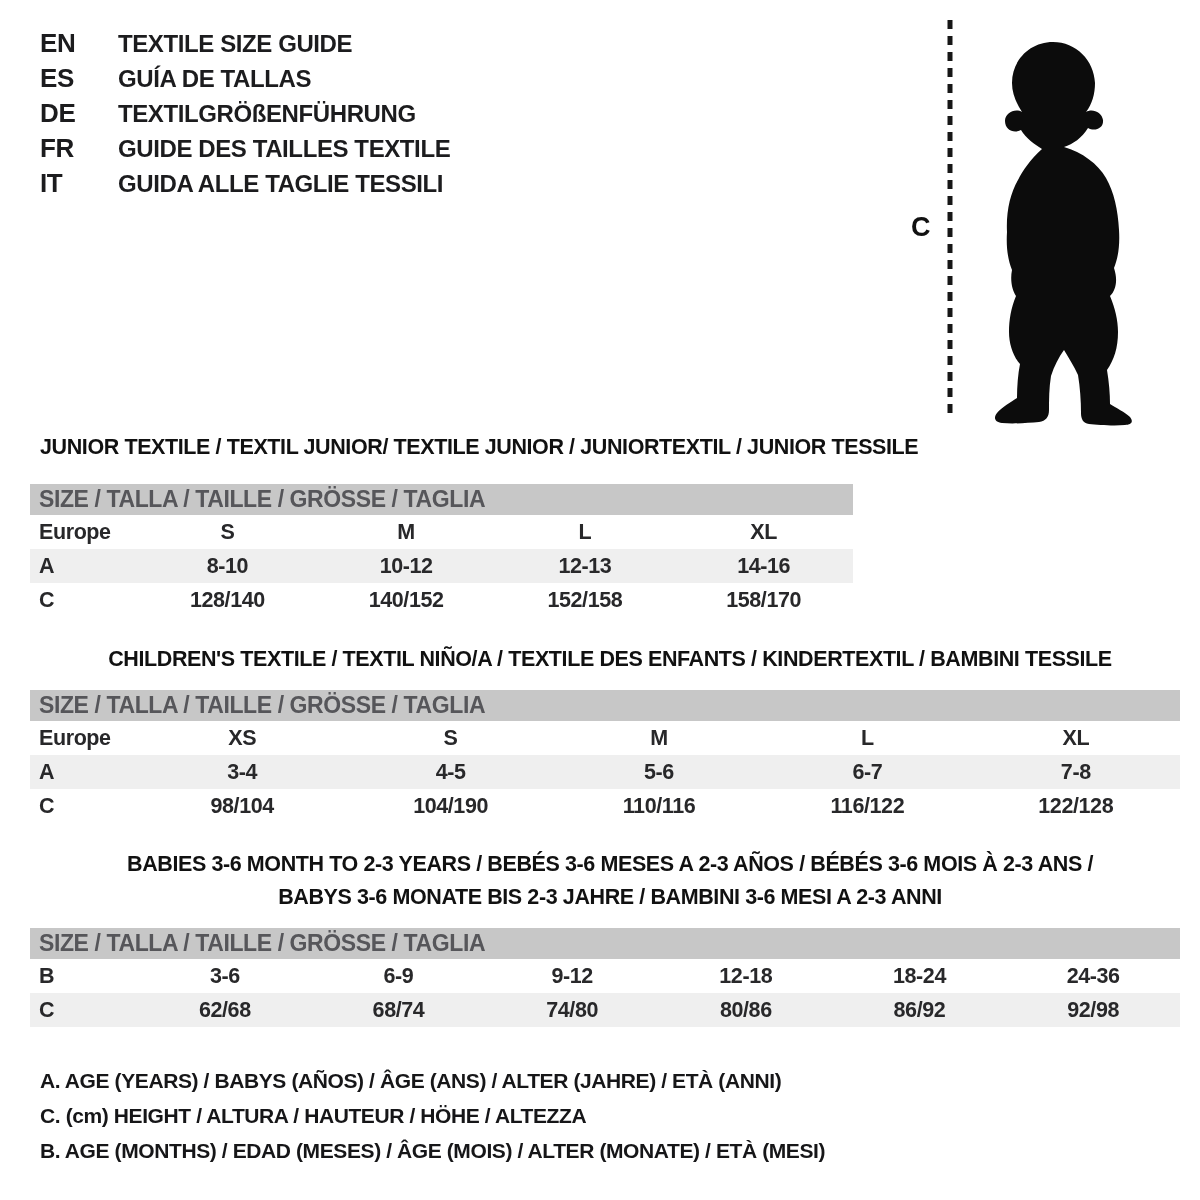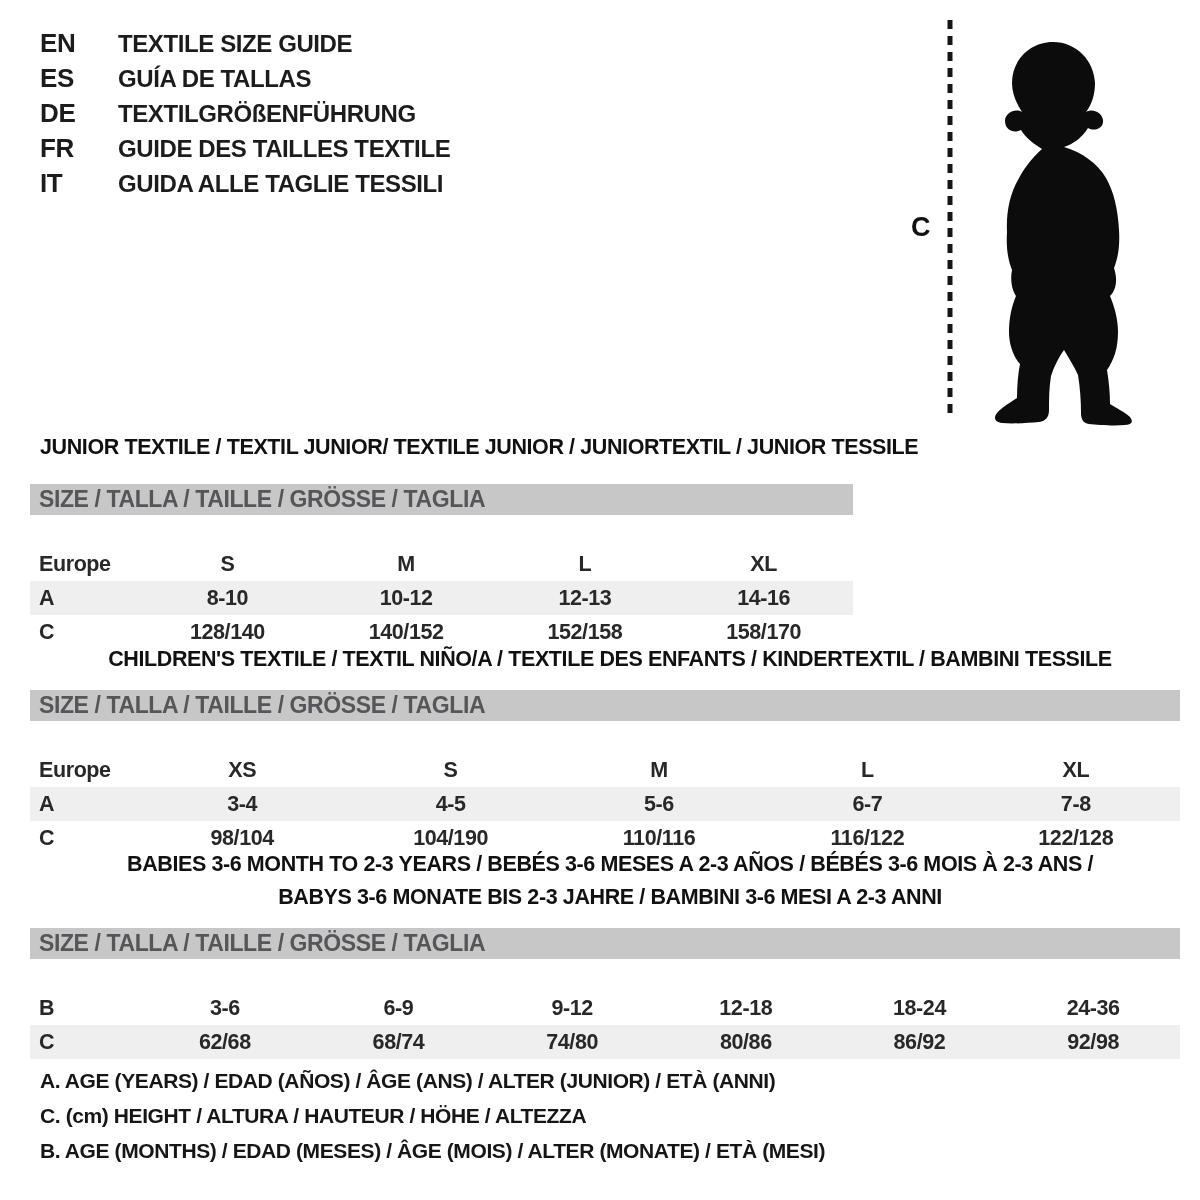--- a/index.html
+++ b/index.html
@@ -40,21 +40,21 @@
   .title-gap-children { margin-bottom: 16px; }
   .babies-titles { margin-left: 10px; margin-bottom: 14px; }
   .babies-titles .section-title { margin-left: 0; line-height: 33px; }
 
   .size-bar {
     background: #c7c7c7; color: #56565a;
     height: 31px; line-height: 31px;
     padding-left: 9px; font-size: 23px;
     white-space: nowrap;
   }
-  table.size-table { border-collapse: collapse; table-layout: fixed; width: 100%; margin-top: 32px; }
+  table.size-table { border-collapse: collapse; table-layout: fixed; width: 100%; }
   table.size-table td {
     height: 34px; font-size: 21.5px; text-align: center;
     vertical-align: middle; color: #28282a;
   }
   table.size-table td.lbl { text-align: left; padding-left: 9px; }
   tr.shade td { background: #efefef; }
 
   .w-junior { width: 823px; }
   .w-wide   { width: 1150px; }
   col.label-col { width: 108px; }
@@ -248,18 +248,18 @@
         <td>74/80</td>
         <td>80/86</td>
         <td>86/92</td>
         <td>92/98</td>
       </tr>
     </tbody>
       </table>
   </div>
 
   <div class="legend">
-    <div class="legend-line">A. AGE (YEARS) / EDAD (AÑOS) / ÂGE (ANS) / ALTER (JUNIOR) / ETÀ (ANNI)</div>
+    <div class="legend-line">A. AGE (YEARS) / BABYS (AÑOS) / ÂGE (ANS) / ALTER (JAHRE) / ETÀ (ANNI)</div>
     <div class="legend-line">C. (cm) HEIGHT / ALTURA / HAUTEUR / HÖHE / ALTEZZA</div>
     <div class="legend-line">B. AGE (MONTHS) / EDAD (MESES) / ÂGE (MOIS) / ALTER (MONATE) / ETÀ (MESI)</div>
   </div>
 
 </div>
 
 </body></html>

